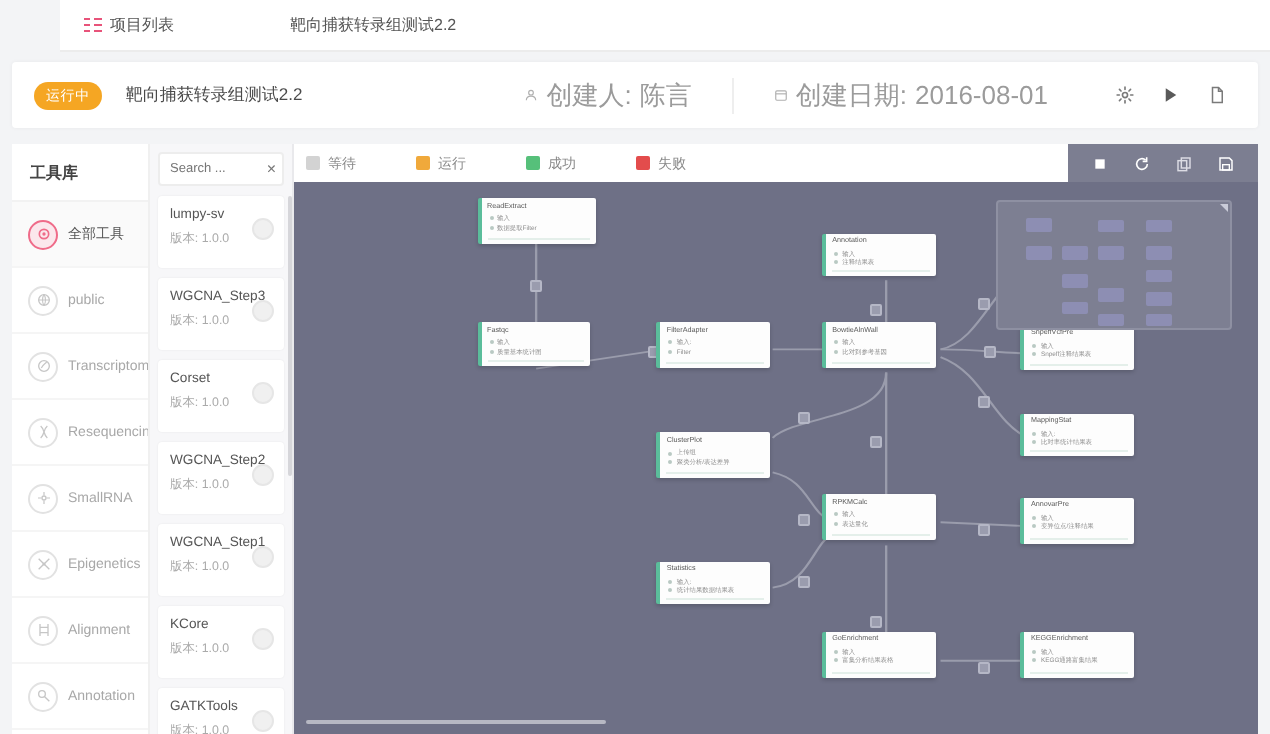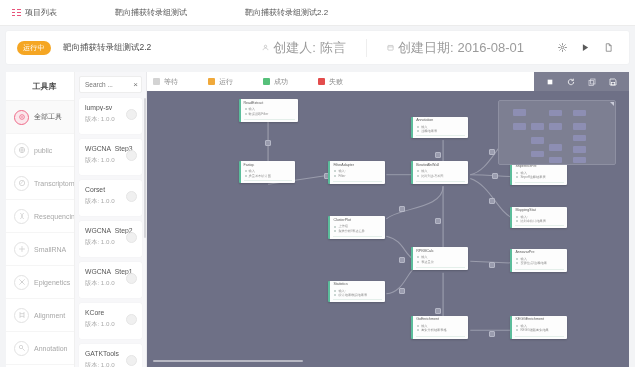--- a/index.html
+++ b/index.html
@@ -9,20 +9,21 @@
     background: #f3f4f6;
     overflow: hidden;
   }
 
   
   .topbar {
     height: 26px; background: #ffffff;
     display: flex; align-items: center;
     border-bottom: 1px solid #ececec;
     position: relative;
+    margin-left: 30px;
   }
   .nav-item {
     display: flex; align-items: center; gap: 4px;
     font-size: 8px; color: #555; padding: 0 10px;
     height: 100%; white-space: nowrap;
   }
   .nav-item.first { padding-left: 12px; }
   .list-icon { width: 9px; height: 8px; position: relative; flex: 0 0 auto; }
   .list-icon i {
     position: absolute; left: 0; height: 1.5px; background: #e8537a; display: block;
@@ -65,21 +66,20 @@
   
   .body {
     position: absolute; top: 72px; left: 6px; right: 6px; bottom: 0;
     display: flex;
   }
 
   
   .sidebar {
     width: 69px; background: #fff; flex: 0 0 auto;
     border-right: 1px solid #f0f0f0;
-    text-align: center;
   }
   .sidebar-title {
     font-size: 8px; color: #444; font-weight: bold;
     padding: 9px 0 8px 9px; border-bottom: 1px solid #f2f2f2;
   }
   .side-item {
     height: 33px; display: flex; align-items: center; gap: 5px;
     padding-left: 8px; font-size: 7px; color: #a8a8a8;
     border-bottom: 1px solid #f5f5f5; cursor: pointer;
     white-space: nowrap; overflow: hidden;
@@ -202,23 +202,20 @@
   <div class="nav-item first">
     <span class="list-icon">
       <i></i>
         <i></i>
         <i></i>
         <i></i>
         <i></i>
         <i></i>
     </span>
     <span>项目列表</span>
-  </div>
-  <div class="nav-item tab-gap-1">
-    <span>靶向捕获转录组测试</span>
   </div>
   <div class="nav-item tab-gap-2">
     <span>靶向捕获转录组测试2.2</span>
   </div>
 </div>
 
 <div class="subheader">
   <div class="badge">运行中</div>
   <div class="flow-title">靶向捕获转录组测试2.2</div>
 

